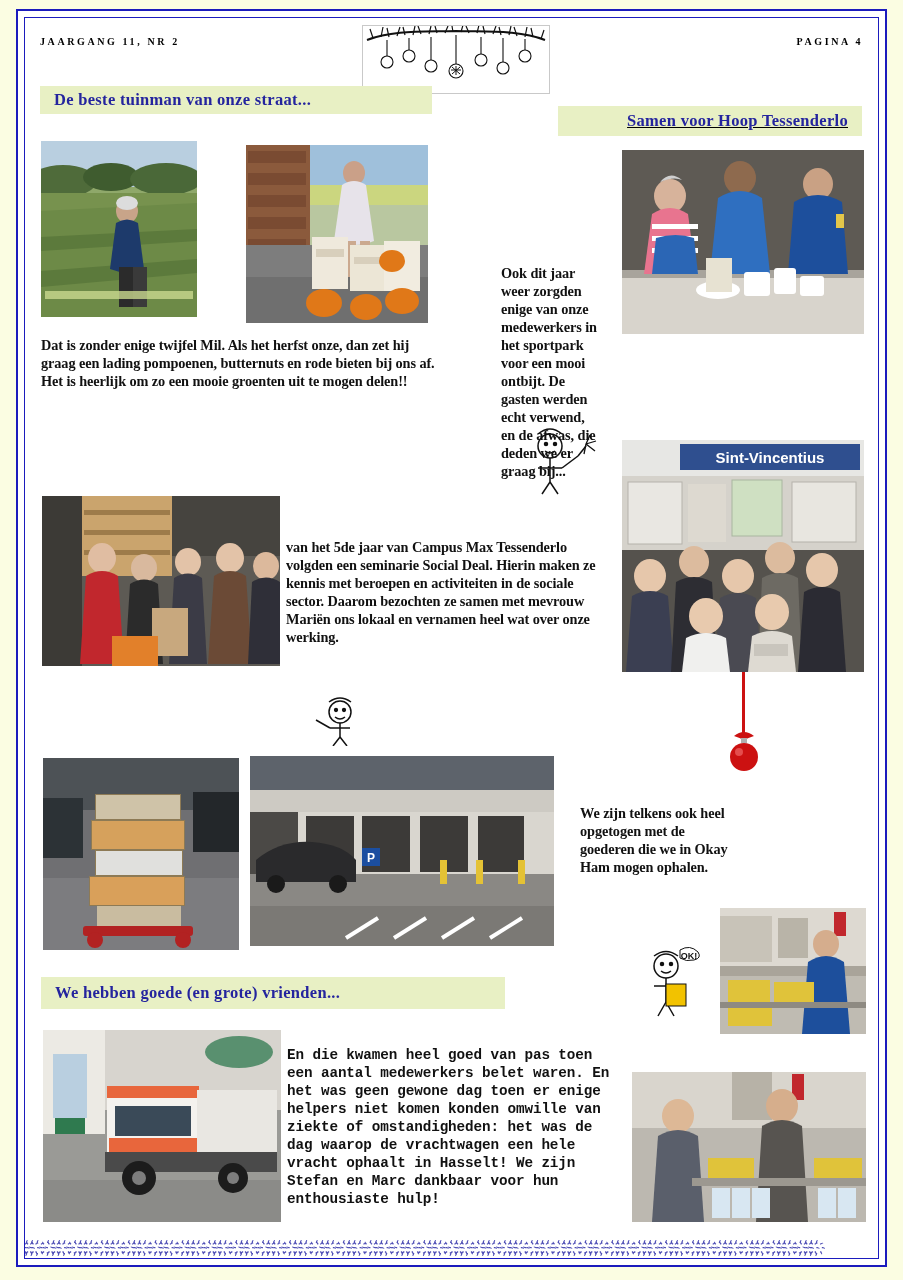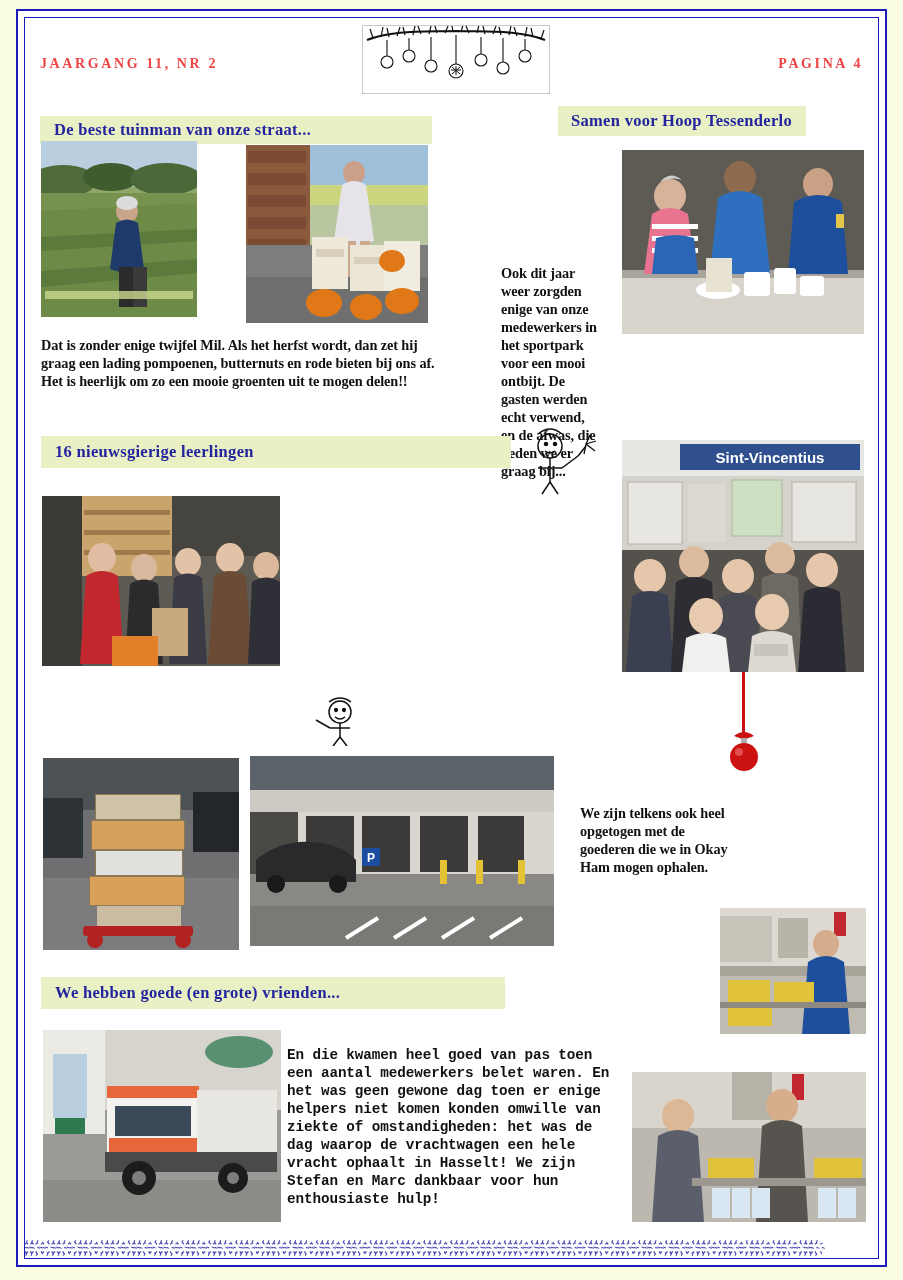--- a/index.html
+++ b/index.html
@@ -52,26 +52,26 @@
     color: #2e2ea8;
     letter-spacing: 1px;
     white-space: nowrap;
     line-height: 17px;
     opacity: .85;
   }
 
   
   .hdr-left, .hdr-right {
     position: absolute;
-    top: 56px;
+    top: 36px;
     font-family: "Liberation Serif", serif;
     font-weight: bold;
-    font-size: 14px;
+    font-size: 10px;
     letter-spacing: 2.6px;
-    color: #ef4444;
+    color: #000000;
   }
   .hdr-left { left: 40px; }
   .hdr-right { right: 40px; }
 
   .hdr-orn {
     position: absolute;
     left: 362px; top: 25px;
     width: 186px; height: 67px;
     border: 1px solid #c9c9c9;
     background: #ffffff;
@@ -167,25 +167,25 @@
           <circle cx="140" cy="42" r="6"></circle>
         <line x1="162" y1="13" x2="162" y2="24"></line>
           <circle cx="162" cy="30" r="6"></circle>
       </g>
       <g stroke="#111" stroke-width="1" fill="none">
         <path d="M88 44 l10 0 M93 40 l0 9 M89 41 l8 7 M97 41 l-8 7"></path>
       </g>
     </svg>
   </div>
 
-  <div class="bar" style="left:40px; top:116px; width:392px; height:28px;">
+  <div class="bar" style="left:40px; top:86px; width:392px; height:28px;">
     <span class="txt">De beste tuinman van onze straat...</span>
   </div>
 
-  <div class="bar right" style="left:558px; top:106px; width:248px; height:30px;">
+  <div class="bar right" style="left:558px; top:106px; width:304px; height:30px;text-decoration:underline;">
     <span class="txt">Samen voor Hoop Tessenderlo</span>
   </div>
 
   <div class="photo" style="left:41px; top:141px; width:156px; height:176px;">
     <svg class="inner" viewBox="0 0 156 176" preserveAspectRatio="none">
       <rect width="156" height="176" fill="#8fa86a"></rect>
       <rect width="156" height="46" fill="#b9cfe0"></rect>
       <ellipse cx="22" cy="40" rx="34" ry="16" fill="#4f6b3a"></ellipse>
       <ellipse cx="70" cy="36" rx="28" ry="14" fill="#3f5c2f"></ellipse>
       <ellipse cx="125" cy="38" rx="36" ry="16" fill="#4a6838"></ellipse>
@@ -283,27 +283,24 @@
       <g fill="#ffffff">
         <rect x="122" y="122" width="26" height="24" rx="3"></rect>
         <rect x="152" y="118" width="22" height="26" rx="3"></rect>
         <rect x="178" y="126" width="24" height="20" rx="3"></rect>
         <ellipse cx="96" cy="140" rx="22" ry="9"></ellipse>
       </g>
       <rect x="84" y="108" width="26" height="34" fill="#e7e2d2"></rect>
     </svg>
   </div>
 
-  <div class="body-txt" style="left:41px; top:336px; width:398px;">Dat is zonder enige twijfel Mil. Als het herfst wordt, dan zet hij graag een lading pompoenen, butternuts en rode bieten bij ons af. Het is heerlijk om zo een mooie groenten uit te mogen delen!!</div>
+  <div class="body-txt" style="left:41px; top:336px; width:398px;">Dat is zonder enige twijfel Mil. Als het herfst onze, dan zet hij graag een lading pompoenen, butternuts en rode bieten bij ons af. Het is heerlijk om zo een mooie groenten uit te mogen delen!!</div>
 
   <div class="body-txt" style="left:501px; top:264px; width:96px;">Ook dit jaar weer zorgden enige van onze medewerkers in het sportpark voor een mooi ontbijt. De gasten werden echt verwend, en de afwas, die deden we er graag bij...</div>
 
-  <div class="bar" style="left:41px; top:436px; width:470px; height:32px;">
-    <span class="txt">16 nieuwsgierige leerlingen</span>
-  </div>
 
   <div class="doodle" style="left:524px; top:424px; width:78px; height:72px;">
     <svg width="78" height="72" viewBox="0 0 78 72">
       <g fill="none" stroke="#111" stroke-width="1.5">
         <circle cx="26" cy="22" r="12"></circle>
         <circle cx="22" cy="20" r="1.5" fill="#111"></circle>
         <circle cx="31" cy="20" r="1.5" fill="#111"></circle>
         <path d="M21 27 q5 4 10 0"></path>
         <path d="M26 34 l0 24"></path>
         <path d="M14 44 l24 0"></path>
@@ -373,20 +370,21 @@
         <path d="M182 152 q18 -10 36 0 l6 80 h-48 Z" fill="#2b2b33"></path>
         <ellipse cx="84" cy="176" rx="17" ry="18" fill="#e8caae"></ellipse>
         <path d="M64 198 q20 -10 40 0 l4 34 h-48 Z" fill="#f0f0ee"></path>
         <ellipse cx="150" cy="172" rx="17" ry="18" fill="#e8caae"></ellipse>
         <path d="M130 196 q20 -10 40 0 l4 36 h-48 Z" fill="#dedad2"></path>
       </g>
       <rect x="132" y="204" width="34" height="12" fill="#c9c5bd"></rect>
     </svg>
   </div>
 
+  <div class="body-txt" style="left:286px; top:538px; width:320px;">van het 5de jaar van Campus Max Tessenderlo volgden een seminarie Social Deal. Hierin maken ze kennis met beroepen en activiteiten in de sociale sector. Daarom bezochten ze samen met mevrouw Mariën ons lokaal en vernamen heel wat over onze werking.</div>
 
 
   <div class="doodle" style="left:310px; top:694px; width:54px; height:52px;">
     <svg width="54" height="52" viewBox="0 0 54 52">
       <g fill="none" stroke="#111" stroke-width="1.5">
         <circle cx="30" cy="18" r="11"></circle>
         <circle cx="26" cy="16" r="1.4" fill="#111"></circle>
         <circle cx="34" cy="16" r="1.4" fill="#111"></circle>
         <path d="M25 23 q5 4 10 0"></path>
         <path d="M30 29 l0 14"></path>
@@ -468,20 +466,37 @@
         <line x1="96" y1="182" x2="128" y2="162"></line>
         <line x1="144" y1="182" x2="176" y2="162"></line>
         <line x1="192" y1="182" x2="224" y2="162"></line>
         <line x1="240" y1="182" x2="272" y2="162"></line>
       </g>
     </svg>
   </div>
 
   <div class="body-txt" style="left:580px; top:804px; width:160px;font-family:Liberation Serif, serif;">We zijn telkens ook heel opgetogen met de goederen die we in Okay Ham mogen ophalen.</div>
 
+  <div class="doodle" style="left:636px; top:940px; width:72px; height:80px;">
+    <svg width="72" height="80" viewBox="0 0 72 80">
+      <g fill="none" stroke="#111" stroke-width="1.5">
+        <circle cx="30" cy="26" r="12"></circle>
+        <circle cx="26" cy="24" r="1.5" fill="#111"></circle>
+        <circle cx="35" cy="24" r="1.5" fill="#111"></circle>
+        <path d="M25 31 q5 4 10 0"></path>
+        <path d="M30 38 l0 24"></path>
+        <path d="M18 46 l24 0"></path>
+        <path d="M30 62 l-8 14 M30 62 l8 14"></path>
+      </g>
+      <rect x="30" y="44" width="20" height="22" fill="#f2c200" stroke="#111"></rect>
+      <path d="M18 16 q12 -9 24 0" stroke="#111" fill="none" stroke-width="1.5"></path>
+      <path d="M44 10 q10 -6 18 2 q4 6 -4 8 q-8 2 -14 -2 Z" fill="#fff" stroke="#111"></path>
+      <text x="53" y="19" font-family="Liberation Sans, sans-serif" font-size="9" fill="#111" text-anchor="middle" font-weight="bold">OK!</text>
+    </svg>
+  </div>
 
   <div class="bar" style="left:41px; top:977px; width:464px; height:32px;text-align:right;">
     <span class="txt">We hebben goede (en grote) vrienden...</span>
   </div>
 
   <div class="photo" style="left:720px; top:908px; width:146px; height:126px;">
     <svg class="inner" viewBox="0 0 146 126" preserveAspectRatio="none">
       <rect width="146" height="126" fill="#cfcbc2"></rect>
       <rect y="0" width="146" height="58" fill="#ddd9d1"></rect>
       <rect x="0" y="8" width="52" height="46" fill="#c8c3b8"></rect>

